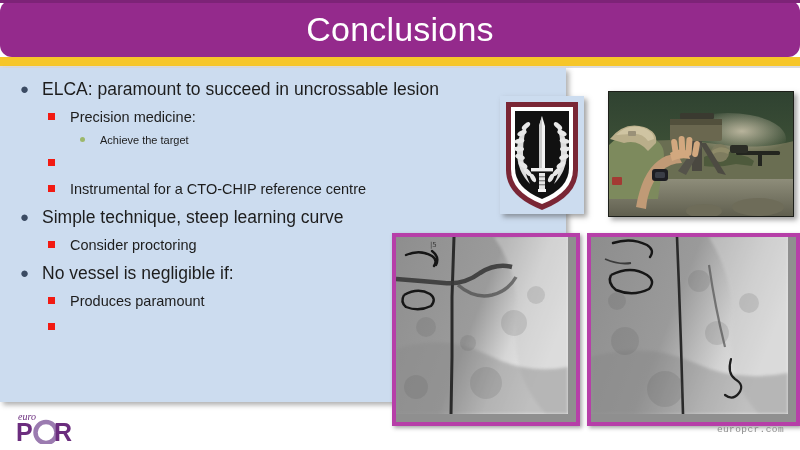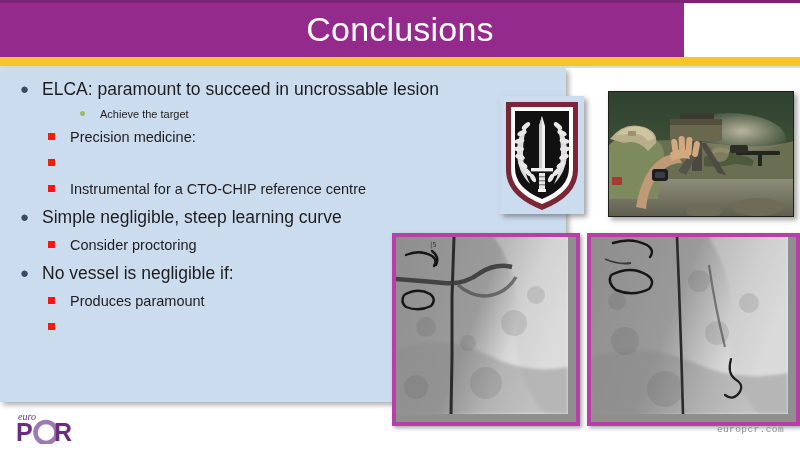--- a/index.html
+++ b/index.html
@@ -22,23 +22,24 @@
     width: 800px;
     height: 450px;
     background: #ffffff;
     overflow: hidden;
   }
 
   
   #title-band {
     position: absolute;
     left: 0; top: 0;
-    width: 684px;
+    width: 800px;
     height: 57px;
     background: #942A8C;
+    border-radius: 12px;
   }
   #title-band-topedge {
     position: absolute;
     left: 0; top: 0;
     width: 800px;
     height: 3px;
     background: #7d2377;
   }
   #title-text {
     position: absolute;
@@ -221,43 +222,43 @@
   <div id="title-rule-shadow"></div>
 
   <div id="content-panel" style="background: rgb(204, 220, 239);">
     <div id="bullets">
 
       <div class="row lv1">
         <span class="bul" style="color: rgb(59, 75, 99);">●</span>
         <span>ELCA: paramount to succeed in uncrossable lesion</span>
       </div>
 
+      <div class="row lv2">
+        <span class="bul" style="background: rgb(242, 26, 18);"></span>
+        <span>Precision medicine:</span>
+      </div>
+
       <div class="row lv3">
         <span class="bul" style="background: rgb(156, 184, 107);"></span>
         <span>Achieve the target</span>
       </div>
 
-      <div class="row lv2">
-        <span class="bul" style="background: rgb(242, 26, 18);"></span>
-        <span>Precision medicine:</span>
-      </div>
-
 
       <div class="row lv2">
         <span class="bul" style="background: rgb(242, 26, 18);"></span>
       </div>
 
       <div class="row lv2">
         <span class="bul" style="background: rgb(242, 26, 18);"></span>
         <span>Instrumental for a CTO-CHIP reference centre</span>
       </div>
 
       <div class="row lv1">
         <span class="bul" style="color: rgb(59, 75, 99);">●</span>
-        <span>Simple negligible, steep learning curve</span>
+        <span>Simple technique, steep learning curve</span>
       </div>
 
       <div class="row lv2">
         <span class="bul" style="background: rgb(242, 26, 18);"></span>
         <span>Consider proctoring</span>
       </div>
 
       <div class="row lv1">
         <span class="bul" style="color: rgb(59, 75, 99);">●</span>
         <span>No vessel is negligible if:</span>

